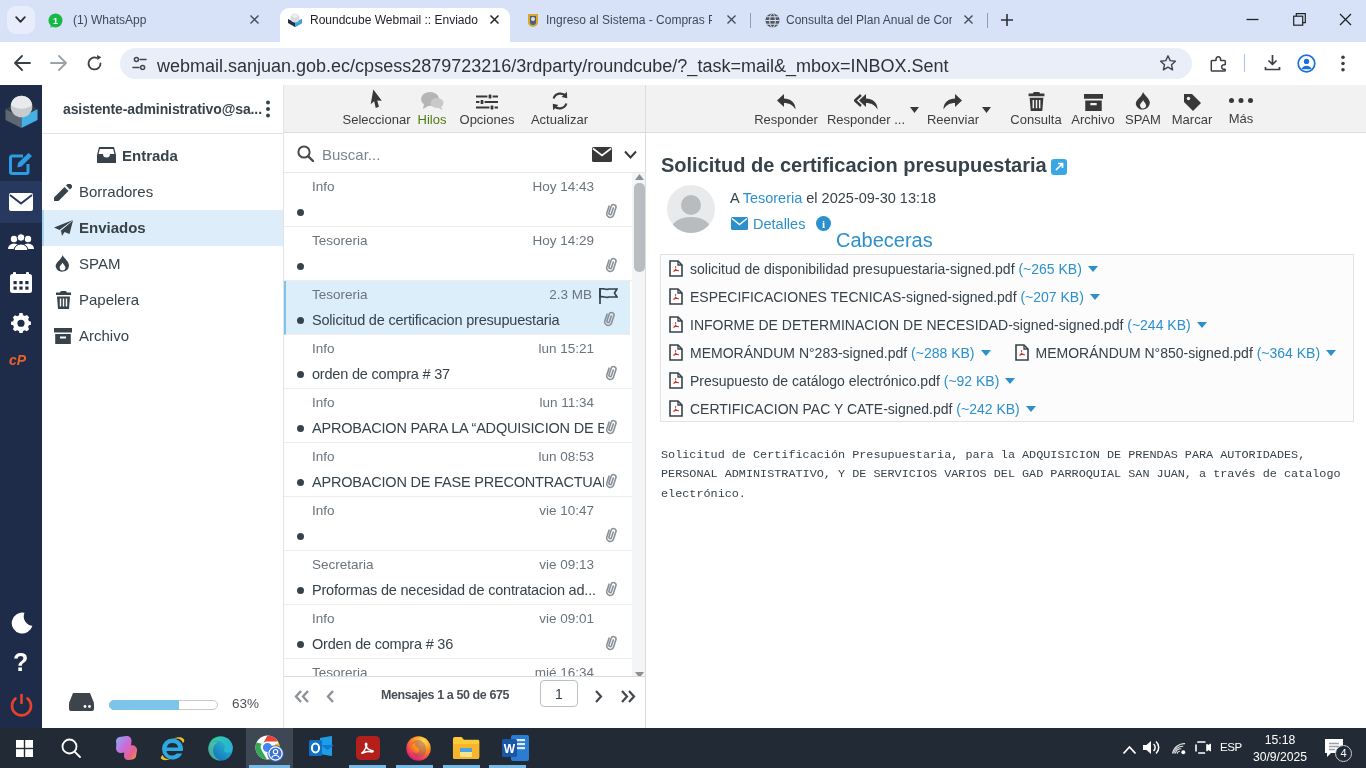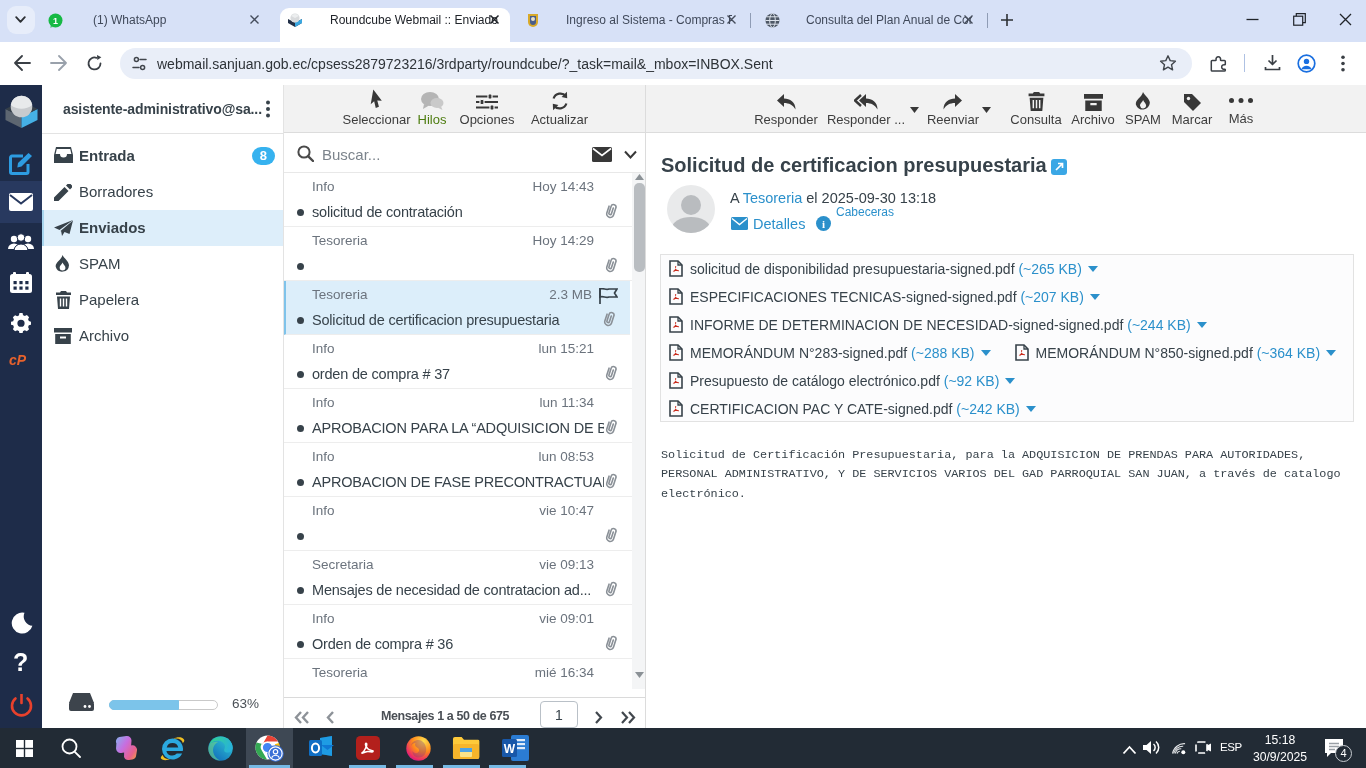--- a/index.html
+++ b/index.html
@@ -4,24 +4,24 @@
 <style>
   * { margin:0; padding:0; box-sizing:border-box; }
   html,body { width:1366px; height:768px; overflow:hidden; }
   body { font-family:"Liberation Sans", sans-serif; position:relative; background:#fff; }
   .abs { position:absolute; }
   .tbitem svg { display:block; }
 
   
   #tabstrip { left:0; top:0; width:1366px; height:42px; background:#d7e1f7; }
   #toolbar { left:0; top:42px; width:1366px; height:43px; background:#ffffff; border-radius:10px 10px 0 0; }
-  .tabtitle { font-size:12px; color:#40495a; white-space:nowrap; overflow:hidden;margin-left:20px; }
+  .tabtitle { font-size:12px; color:#40495a; white-space:nowrap; overflow:hidden; }
   #activetab { left:280px; top:8px; width:230px; height:34px; background:#ffffff; border-radius:9px 9px 0 0; }
   #omnibox { left:120px; top:6px; width:1072px; height:31px; background:#e9eef8; border-radius:16px; }
-  #urltext { left:157px; top:14px; font-size:14px; color:#2e3338; letter-spacing:0px; }
+  #urltext { left:157px; top:14px; font-size:18px; color:#2e3338; letter-spacing:0px; }
 
   
   #content { left:0; top:85px; width:1366px; height:643px; background:#fff; }
   #sidebar { left:0; top:0; width:42px; height:643px; background:#1e2c49; }
   #folders { left:42px; top:0; width:241px; height:643px; background:#fff; }
   #maillist { left:283px; top:0; width:362px; height:643px; background:#fff; border-left:1px solid #e3e3e3; }
   #mailview { left:645px; top:0; width:721px; height:643px; background:#fff; border-left:1px solid #dcdcdc; }
   .rctoolbar { background:#f2f2f2; border-bottom:1px solid #dcdcdc; height:48px; }
   .tbitem { position:absolute; text-align:center; color:#3d3d3d; font-size:13px; }
   .tbitem .lbl { margin-top:1px; }
@@ -214,21 +214,21 @@
 
   <div id="folders" class="abs">
     <div class="abs" style="left:21px; top:16px; width:200px; font-size:14px; letter-spacing:-0.1px; font-weight:bold; color:#37424a; white-space:nowrap; overflow:hidden;">asistente-administrativo@sa...</div>
     <svg class="abs" style="left:224px; top:15px;" width="4" height="18" viewBox="0 0 4 18">
       <circle cx="2" cy="2.5" r="2" fill="#37424a"></circle>
         <circle cx="2" cy="9" r="2" fill="#37424a"></circle>
         <circle cx="2" cy="15.5" r="2" fill="#37424a"></circle>
     </svg>
     <div class="abs" style="left:0; top:48px; width:241px; height:1px; background:#e3e3e3;"></div>
 
-    <div class="folder-row" style="top:53px; font-weight:bold;">
+    <div class="folder-row" style="top:53px; font-weight:bold;margin-left:43px;">
       <svg class="licon" width="19" height="16" viewBox="0 0 19 16">
           <path d="M2 0 h15 l2 8 v8 H0 V8 Z M2.8 2 L1.6 7 H6 a3.5 3.5 0 0 0 7 0 h4.4 L16.2 2 Z" fill="#37424a" fill-rule="evenodd"></path>
         </svg>
       <span class="nm">Entrada</span>
       <span style="position:absolute; right:8px; top:9px; background:#36b2ef; color:#fff; font-size:13px; font-weight:bold; border-radius:9px; padding:1px 8px 2px;">8</span>
     </div>
     <div class="folder-row" style="top:89px;">
       <svg class="licon" style="top:10px;" width="18" height="17" viewBox="0 0 18 17">
           <path d="M0 13.5 L10.5 3 L14.5 7 L4 17.5 L-1 18 Z M12 1.5 L14 -0.5 a1.4 1.4 0 0 1 2 0 l2 2 a1.4 1.4 0 0 1 0 2 L16 5.5 Z" fill="#37424a"></path>
         </svg>
@@ -320,21 +320,20 @@
       </svg>
     <svg class="abs" style="left:340px; top:65px;" width="13" height="9" viewBox="0 0 13 9">
         <path d="M1 1.5 L6.5 7.5 L12 1.5" stroke="#383838" stroke-width="2" fill="none"></path>
       </svg>
 
     <div id="rows" class="abs" style="left:0; top:88px; width:348px; height:516px; overflow:hidden;">
         <div class="mrow" style="top:0px;">
           <div class="msender">Info</div>
           <div class="mdate">Hoy 14:43</div>
           <div class="mdot"></div>
-          <div class="msubj">solicitud de contratación</div>
           <svg class="mclip" width="16" height="17" viewBox="0 0 16 17">
             <path d="M4.5 4 V11 a3.5 3.5 0 0 0 7 0 V3.5 a2.5 2.5 0 0 0 -5 0 V10.5 a1.3 1.3 0 0 0 2.6 0 V4.5" fill="none" stroke="#8a9097" stroke-width="1.6" stroke-linecap="round" transform="rotate(18 8 8.5)"></path>
           </svg>
         </div>
         <div class="mrow" style="top:54px;">
           <div class="msender">Tesoreria</div>
           <div class="mdate">Hoy 14:29</div>
           <div class="mdot"></div>
           <svg class="mclip" width="16" height="17" viewBox="0 0 16 17">
             <path d="M4.5 4 V11 a3.5 3.5 0 0 0 7 0 V3.5 a2.5 2.5 0 0 0 -5 0 V10.5 a1.3 1.3 0 0 0 2.6 0 V4.5" fill="none" stroke="#8a9097" stroke-width="1.6" stroke-linecap="round" transform="rotate(18 8 8.5)"></path>
@@ -385,21 +384,21 @@
           <div class="mdate">vie 10:47</div>
           <div class="mdot"></div>
           <svg class="mclip" width="16" height="17" viewBox="0 0 16 17">
             <path d="M4.5 4 V11 a3.5 3.5 0 0 0 7 0 V3.5 a2.5 2.5 0 0 0 -5 0 V10.5 a1.3 1.3 0 0 0 2.6 0 V4.5" fill="none" stroke="#8a9097" stroke-width="1.6" stroke-linecap="round" transform="rotate(18 8 8.5)"></path>
           </svg>
         </div>
         <div class="mrow" style="top:378px;">
           <div class="msender">Secretaria</div>
           <div class="mdate">vie 09:13</div>
           <div class="mdot"></div>
-          <div class="msubj">Mensajes de necesidad de contratacion ad...</div>
+          <div class="msubj">Proformas de necesidad de contratacion ad...</div>
           <svg class="mclip" width="16" height="17" viewBox="0 0 16 17">
             <path d="M4.5 4 V11 a3.5 3.5 0 0 0 7 0 V3.5 a2.5 2.5 0 0 0 -5 0 V10.5 a1.3 1.3 0 0 0 2.6 0 V4.5" fill="none" stroke="#8a9097" stroke-width="1.6" stroke-linecap="round" transform="rotate(18 8 8.5)"></path>
           </svg>
         </div>
         <div class="mrow" style="top:432px;">
           <div class="msender">Info</div>
           <div class="mdate">vie 09:01</div>
           <div class="mdot"></div>
           <div class="msubj">Orden de compra # 36</div>
           <svg class="mclip" width="16" height="17" viewBox="0 0 16 17">
@@ -414,21 +413,21 @@
 
     <div class="abs" style="left:348px; top:88px; width:14px; height:516px; background:#f4f5f6;"></div>
     <svg class="abs" style="left:351px; top:89px;" width="9" height="6" viewBox="0 0 9 6">
         <path d="M4.5 0 L9 6 H0 Z" fill="#8b9196"></path>
       </svg>
     <div class="abs" style="left:350px; top:98px; width:11px; height:89px; background:#b9bdc1; border-radius:5px;"></div>
     <svg class="abs" style="left:351px; top:587px;" width="9" height="6" viewBox="0 0 9 6">
         <path d="M4.5 6 L9 0 H0 Z" fill="#8b9196"></path>
       </svg>
 
-    <div class="abs" style="left:0; top:612px; width:361px; height:39px; background:#fff; border-top:1px solid #dadada;">
+    <div class="abs" style="left:0; top:591px; width:361px; height:39px; background:#fff; border-top:1px solid #dadada;">
       <svg class="abs" style="left:10px; top:13px;" width="16" height="13" viewBox="0 0 16 13">
           <path d="M7 1 L2 6.5 L7 12 M14 1 L9 6.5 L14 12" stroke="#8d9298" stroke-width="2.4" fill="none"></path>
         </svg>
       <svg class="abs" style="left:42px; top:13px;" width="9" height="13" viewBox="0 0 9 13">
           <path d="M7 1 L2 6.5 L7 12" stroke="#8d9298" stroke-width="2.4" fill="none"></path>
         </svg>
       <div class="abs" style="left:97px; top:11px; font-size:12.5px; letter-spacing:-0.4px; font-weight:bold; color:#4a4f55;">Mensajes 1 a 50 de 675</div>
       <div class="abs" style="left:256px; top:3px; width:38px; height:27px; border:1px solid #b9c0c7; border-radius:4px; text-align:center; font-size:14px; color:#37424a; line-height:26px;">1</div>
       <svg class="abs" style="left:310px; top:13px;" width="9" height="13" viewBox="0 0 9 13">
           <path d="M2 1 L7 6.5 L2 12" stroke="#42484e" stroke-width="2.2" fill="none"></path>
@@ -516,21 +515,21 @@
     <div class="abs" style="left:84px; top:105px; font-size:14.5px; color:#37424a;">A <span class="bluelink">Tesoreria</span> el 2025-09-30 13:18</div>
     <svg class="abs" style="left:85px; top:132px;" width="17" height="13" viewBox="0 0 17 13">
         <rect width="17" height="13" rx="1.5" fill="#2b90cb"></rect>
         <path d="M1 1.5 L8.5 7.5 L16 1.5" stroke="#fff" stroke-width="1.4" fill="none"></path>
       </svg>
     <div class="abs bluelink" style="left:107px; top:131px; font-size:14.5px;">Detalles</div>
     <svg class="abs" style="left:170px; top:131px;" width="15" height="15" viewBox="0 0 15 15">
         <circle cx="7.5" cy="7.5" r="7.5" fill="#2b90cb"></circle>
         <text x="7.5" y="11.5" text-anchor="middle" font-size="11" font-weight="bold" font-family="Liberation Serif" fill="#fff">i</text>
       </svg>
-    <div class="abs bluelink" style="left:190px; top:120px; font-size:12px;">Cabeceras</div>
+    <div class="abs bluelink" style="left:190px; top:144px; font-size:20px;">Cabeceras</div>
 
     <div class="abs" style="left:14px; top:169px; width:694px; height:168px; border:1px solid #e2e2e2; background:#fcfcfd;"></div>
     <div id="attach">
         <div class="att-row" style="left:23px; top:175px;"><svg style="vertical-align:-3px; margin-right:7px;" width="14" height="17" viewBox="0 0 14 17">
             <path d="M1 1 H9 L13 5 V16 H1 Z" fill="none" stroke="#37424a" stroke-width="1.6"></path>
             <path d="M9 1 V5 H13" fill="none" stroke="#37424a" stroke-width="1.3"></path>
             <path d="M4 11 C5.5 10.5 8 7 7 6 C6 5.5 5.5 8 7.5 9.5 C9 10.5 10.5 10 10 11 C9.5 11.8 7 10.5 5.5 11.5 C4.5 12 3.5 11.3 4 11 Z" fill="#c92a1c"></path>
           </svg>solicitud de disponibilidad presupuestaria-signed.pdf <span class="bluelink">(~265 KB)</span><svg style="vertical-align:2px; margin-left:6px;" width="10" height="6" viewBox="0 0 10 6">
             <path d="M0 0 H10 L5 6 Z" fill="#2b90cb"></path>
           </svg></div>

